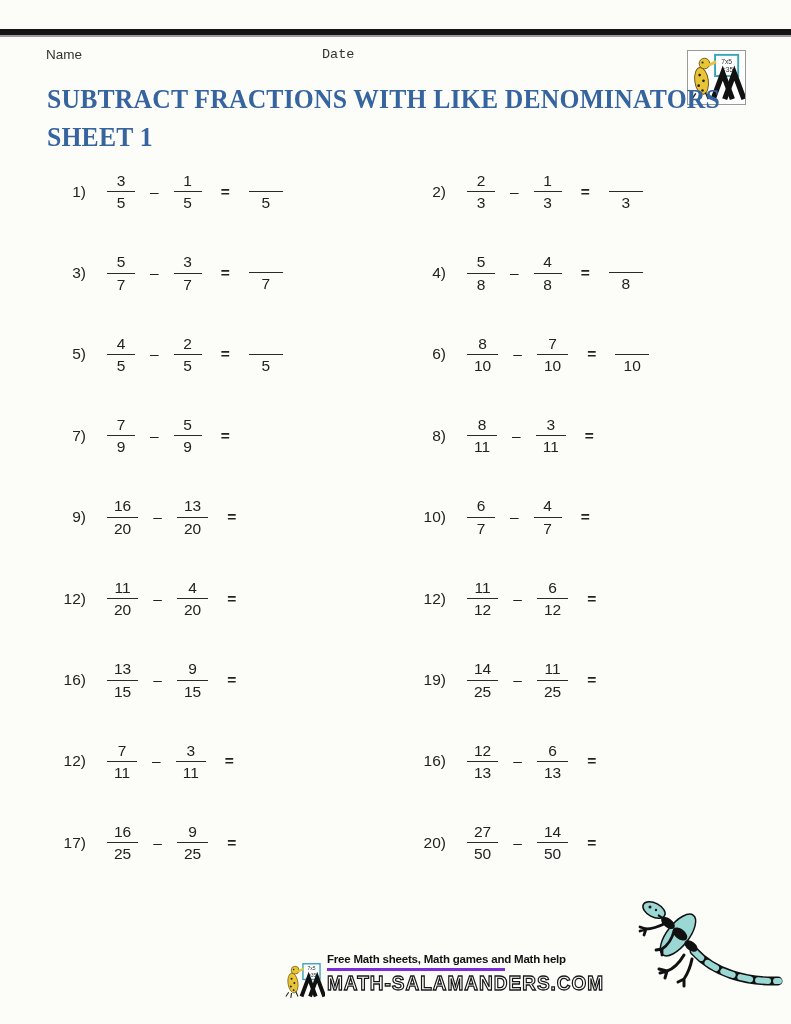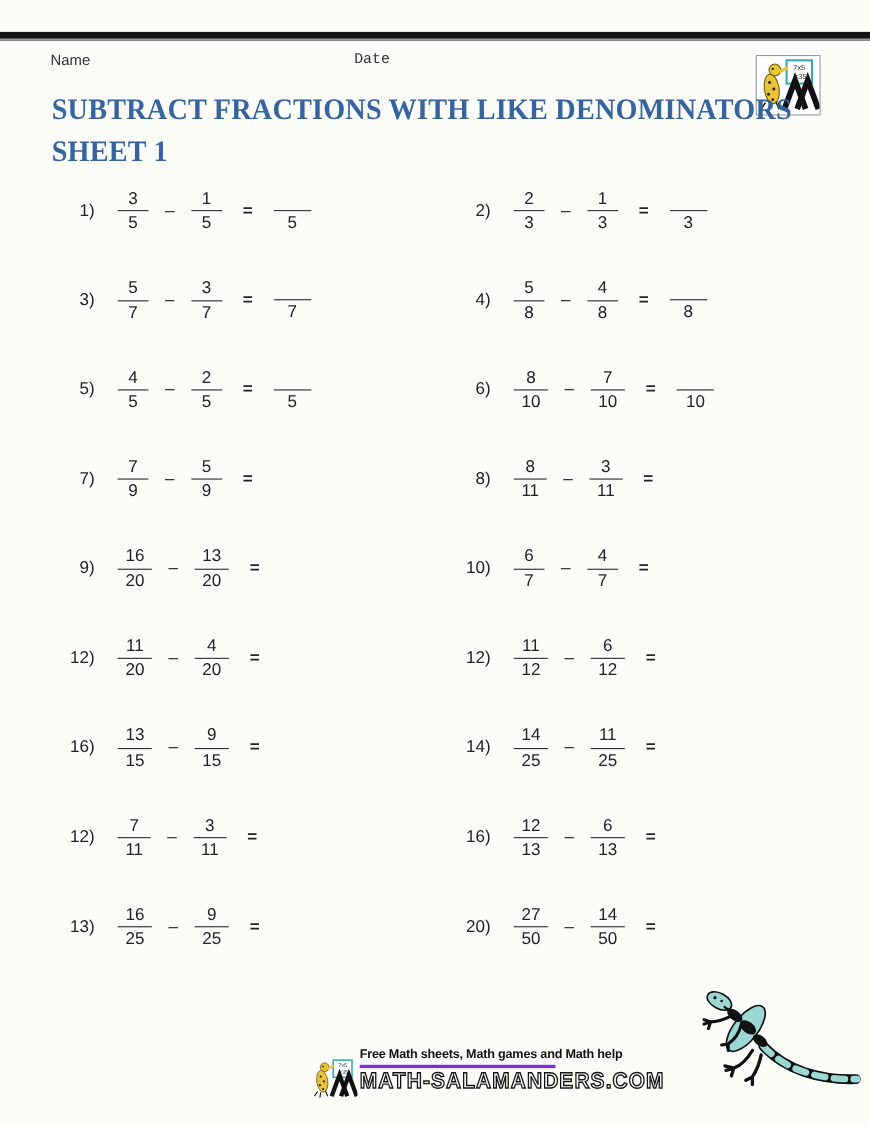--- a/index.html
+++ b/index.html
@@ -347,21 +347,21 @@
     <span class="frac">
       <span class="nline">9</span>
       <span class="bar"></span>
       <span class="dline">15</span>
     </span>
     <span class="op eq">=</span>
 
   </div>
 
   <div class="problem">
-    <span class="pnum">14)</span>
+    <span class="pnum">19)</span>
     <span class="frac">
       <span class="nline">14</span>
       <span class="bar"></span>
       <span class="dline">25</span>
     </span>
     <span class="op minus">–</span>
     <span class="frac">
       <span class="nline">11</span>
       <span class="bar"></span>
       <span class="dline">25</span>
@@ -398,21 +398,21 @@
     <span class="frac">
       <span class="nline">6</span>
       <span class="bar"></span>
       <span class="dline">13</span>
     </span>
     <span class="op eq">=</span>
 
   </div>
 
   <div class="problem">
-    <span class="pnum">13)</span>
+    <span class="pnum">17)</span>
     <span class="frac">
       <span class="nline">16</span>
       <span class="bar"></span>
       <span class="dline">25</span>
     </span>
     <span class="op minus">–</span>
     <span class="frac">
       <span class="nline">9</span>
       <span class="bar"></span>
       <span class="dline">25</span>

